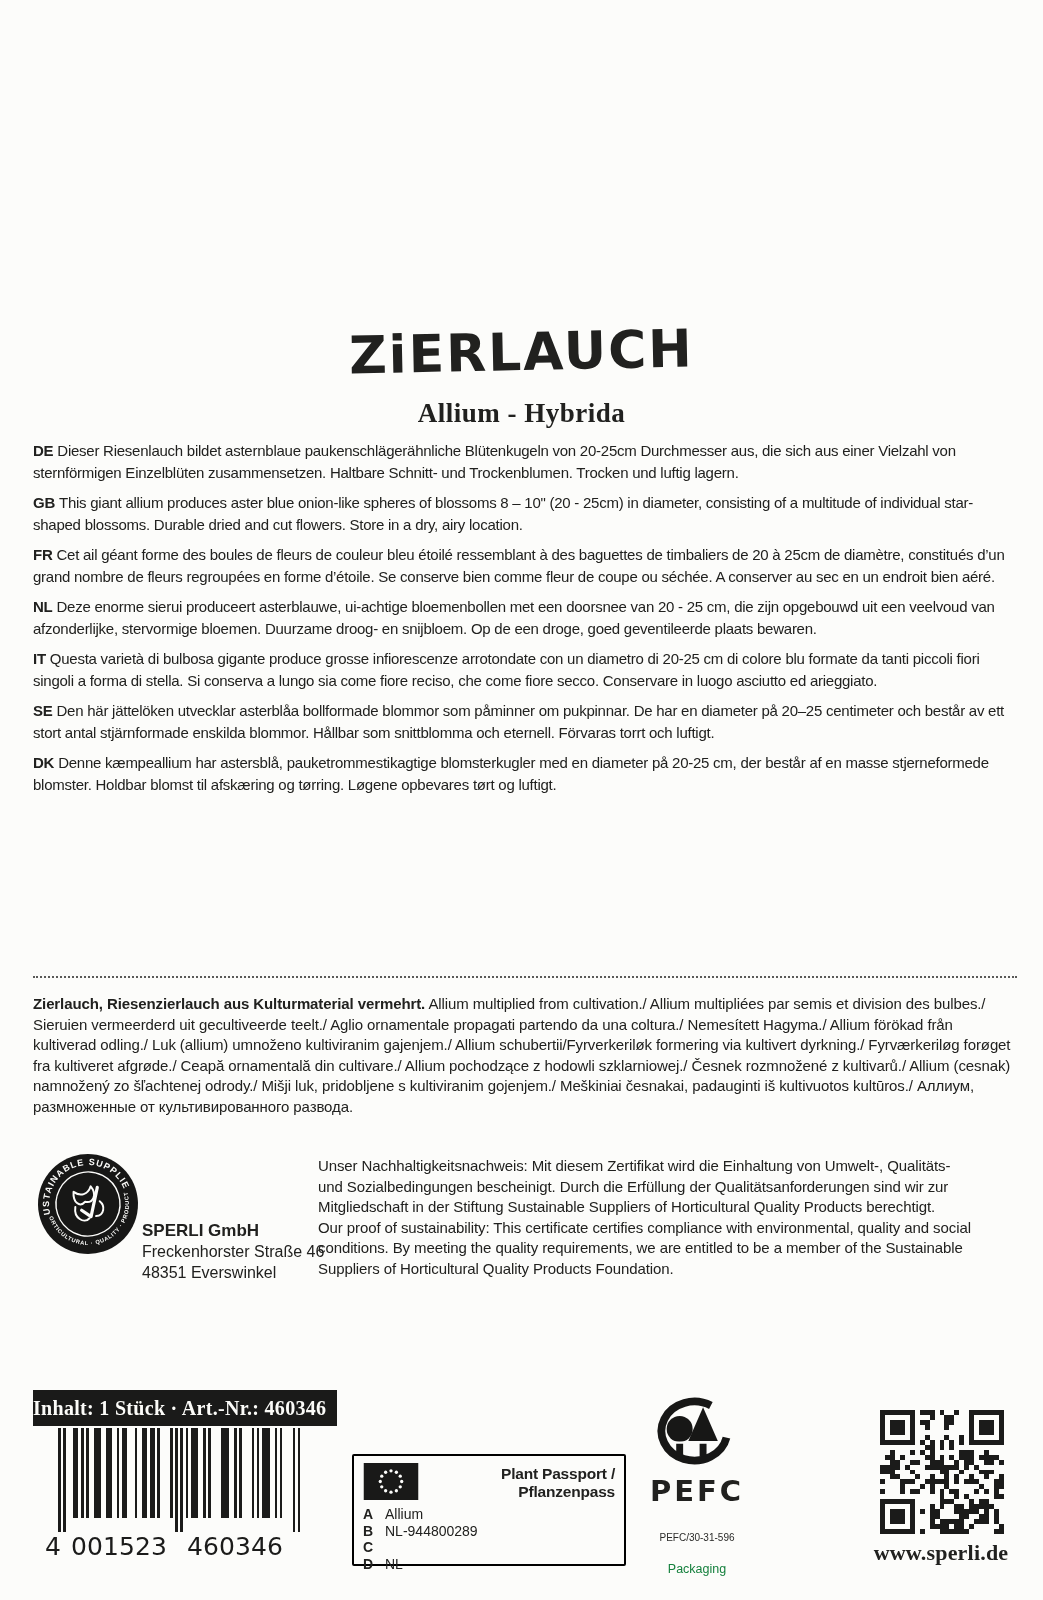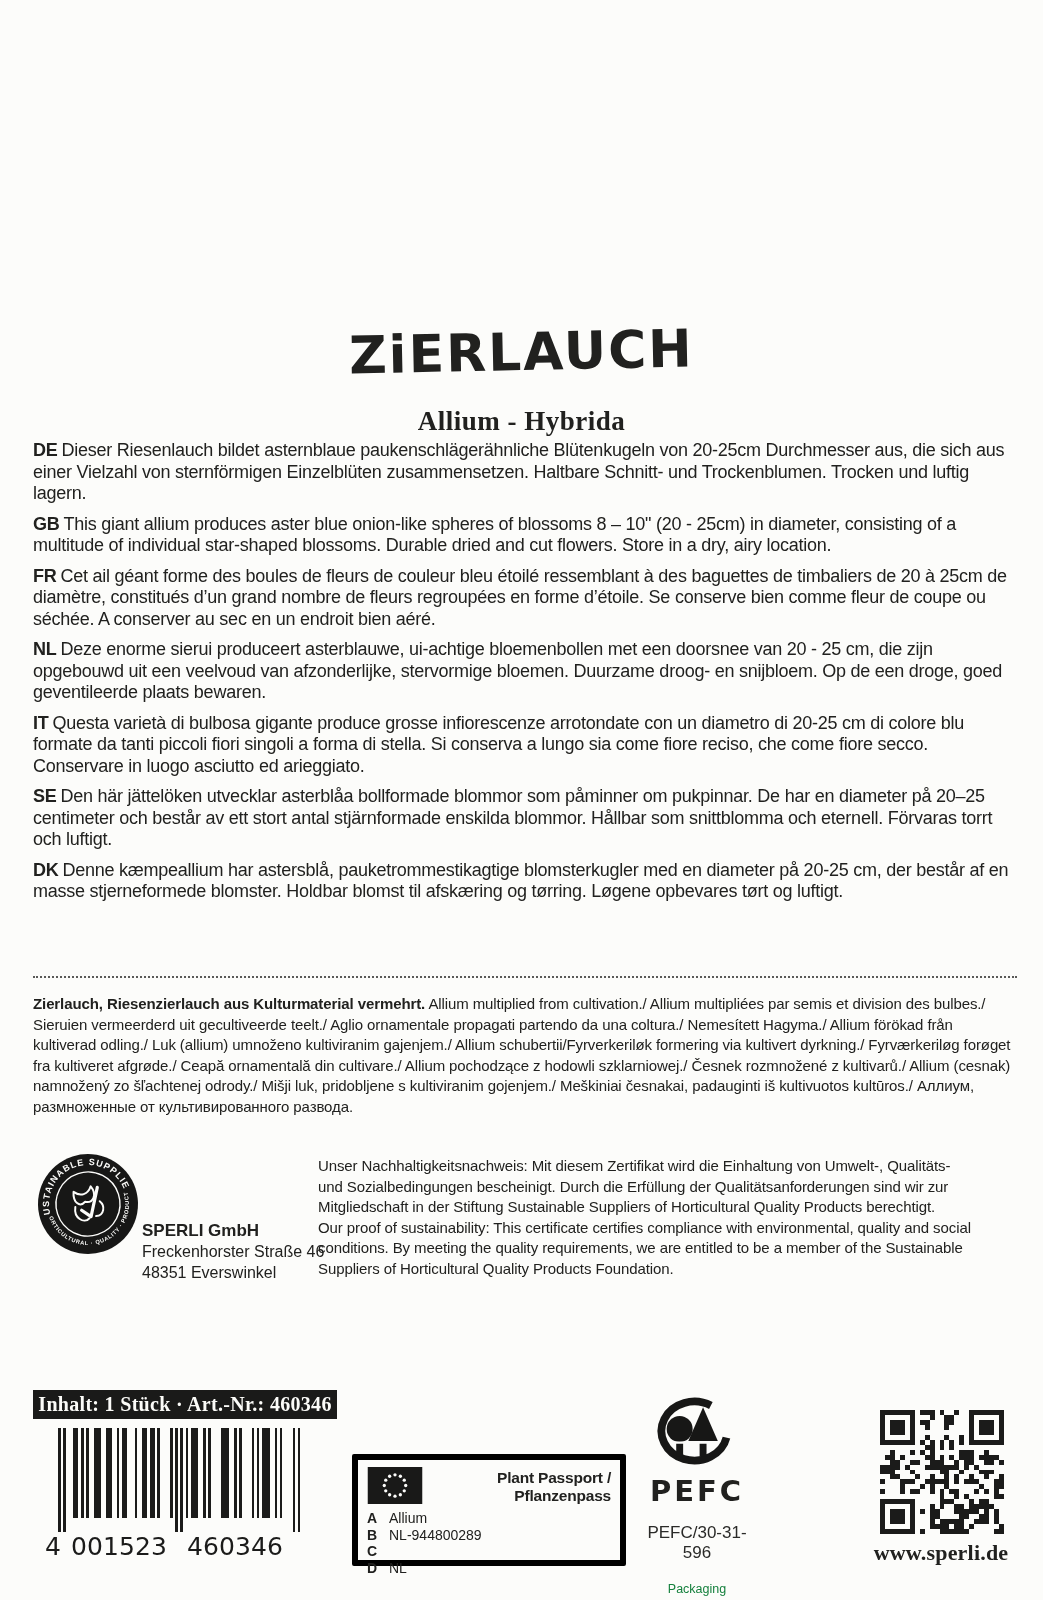--- a/index.html
+++ b/index.html
@@ -8,58 +8,58 @@
     background:#fcfcfa; color:#21211f; overflow:hidden;
     font-family:"Liberation Sans", sans-serif;
   }
   
   .title-block { position:absolute; top:322px; left:0; right:0; text-align:center; }
   .packet-title {
     margin:0; font-family:"DejaVu Sans", sans-serif; font-weight:700;
     font-size:52px; letter-spacing:2px; transform:rotate(-1.2deg); display:inline-block;
   }
   .packet-subtitle {
-    margin:24px 0 0; font-family:"Liberation Serif", serif; font-weight:700;
+    margin:16px 0 0; font-family:"Liberation Serif", serif; font-weight:700;
     font-size:27px; letter-spacing:0.5px;
   }
   
   .descriptions { position:absolute; top:440px; left:33px; width:984px; }
-  .descriptions p { margin:0 0 9px; font-size:18px; line-height:21.5px; letter-spacing:-0.25px; }
+  .descriptions p { margin:0 0 9px; font-size:15px; line-height:21.5px; letter-spacing:-0.25px; }
   .lang-code { font-weight:700; margin-right:4px; }
   
   .dotted-rule { position:absolute; top:976px; left:33px; width:984px; border-top:2px dotted #5a5a58; height:0; }
   
   .propagation { position:absolute; top:994px; left:33px; width:984px; font-size:15px; line-height:20.5px; letter-spacing:-0.1px; }
   .propagation b { letter-spacing:-0.1px; }
   
   .badge { position:absolute; left:36px; top:1152px; width:104px; height:104px; transform:rotate(-18deg); }
   .company { position:absolute; left:142px; top:1220px; font-size:16px; line-height:21px; }
   .company .name { font-weight:700; font-size:17px; }
   .sustainability { position:absolute; left:318px; top:1156px; width:655px; font-size:15px; line-height:20.5px; letter-spacing:-0.1px; }
   
   .content-bar {
-    position:absolute; left:33px; top:1390px; width:304px; height:29px;
-    background:#1a1a19; color:#fbfbf8; display:flex; align-items:center; justify-content:center;
+    position:absolute; left:33px; top:1390px; width:304px; height:36px;
+    background:#1a1a19; color:#fbfbf8; display:flex; align-items:center; 
     font-family:"Liberation Serif", serif; font-weight:700; font-size:20px; letter-spacing:0.3px;
   }
   .barcode { position:absolute; left:45px; top:1428px; width:262px; height:134px; }
   .passport {
     position:absolute; left:352px; top:1454px; width:274px; height:112px; box-sizing:border-box;
-    border:6px solid #000000; border-radius:2px; background:#fcfcfa; padding:7px 9px 4px;
+    border:2px solid #000000; border-radius:2px; background:#fcfcfa; padding:7px 9px 4px;
   }
   .passport-head { display:flex; align-items:flex-start; }
   .eu-flag { width:56px; height:37px; flex:0 0 auto; }
   .passport-title { flex:1; text-align:right; font-weight:700; font-size:15.5px; padding-top:2px; letter-spacing:-0.2px; }
   .passport-rows { margin-top:5px; }
   .passport-row { display:flex; font-size:14px; line-height:16.5px; min-height:16.5px; }
   .passport-row .lbl { font-weight:700; width:22px; flex:0 0 auto; }
   .pefc { position:absolute; left:638px; top:1396px; width:118px; text-align:center; }
   .pefc-mark { width:96px; height:78px; }
   .pefc-word { font-family:"DejaVu Sans", sans-serif; font-weight:700; font-size:29px; letter-spacing:3px; margin-top:-4px; }
-  .pefc-code { font-size:17px; margin-top:15px; color:#2a2a28; }
+  .pefc-code { font-size:10px; margin-top:24px; color:#2a2a28; }
   .pefc-label { font-size:12.5px; margin-top:19px; color:#15803d; }
   .qr { position:absolute; left:880px; top:1410px; width:124px; height:124px; }
   .website {
     position:absolute; left:856px; top:1540px; width:170px; text-align:center;
     font-family:"Liberation Serif", serif; font-weight:700; font-size:22px; letter-spacing:0.2px;
   }
 </style>
 </head>
 <body>
 

